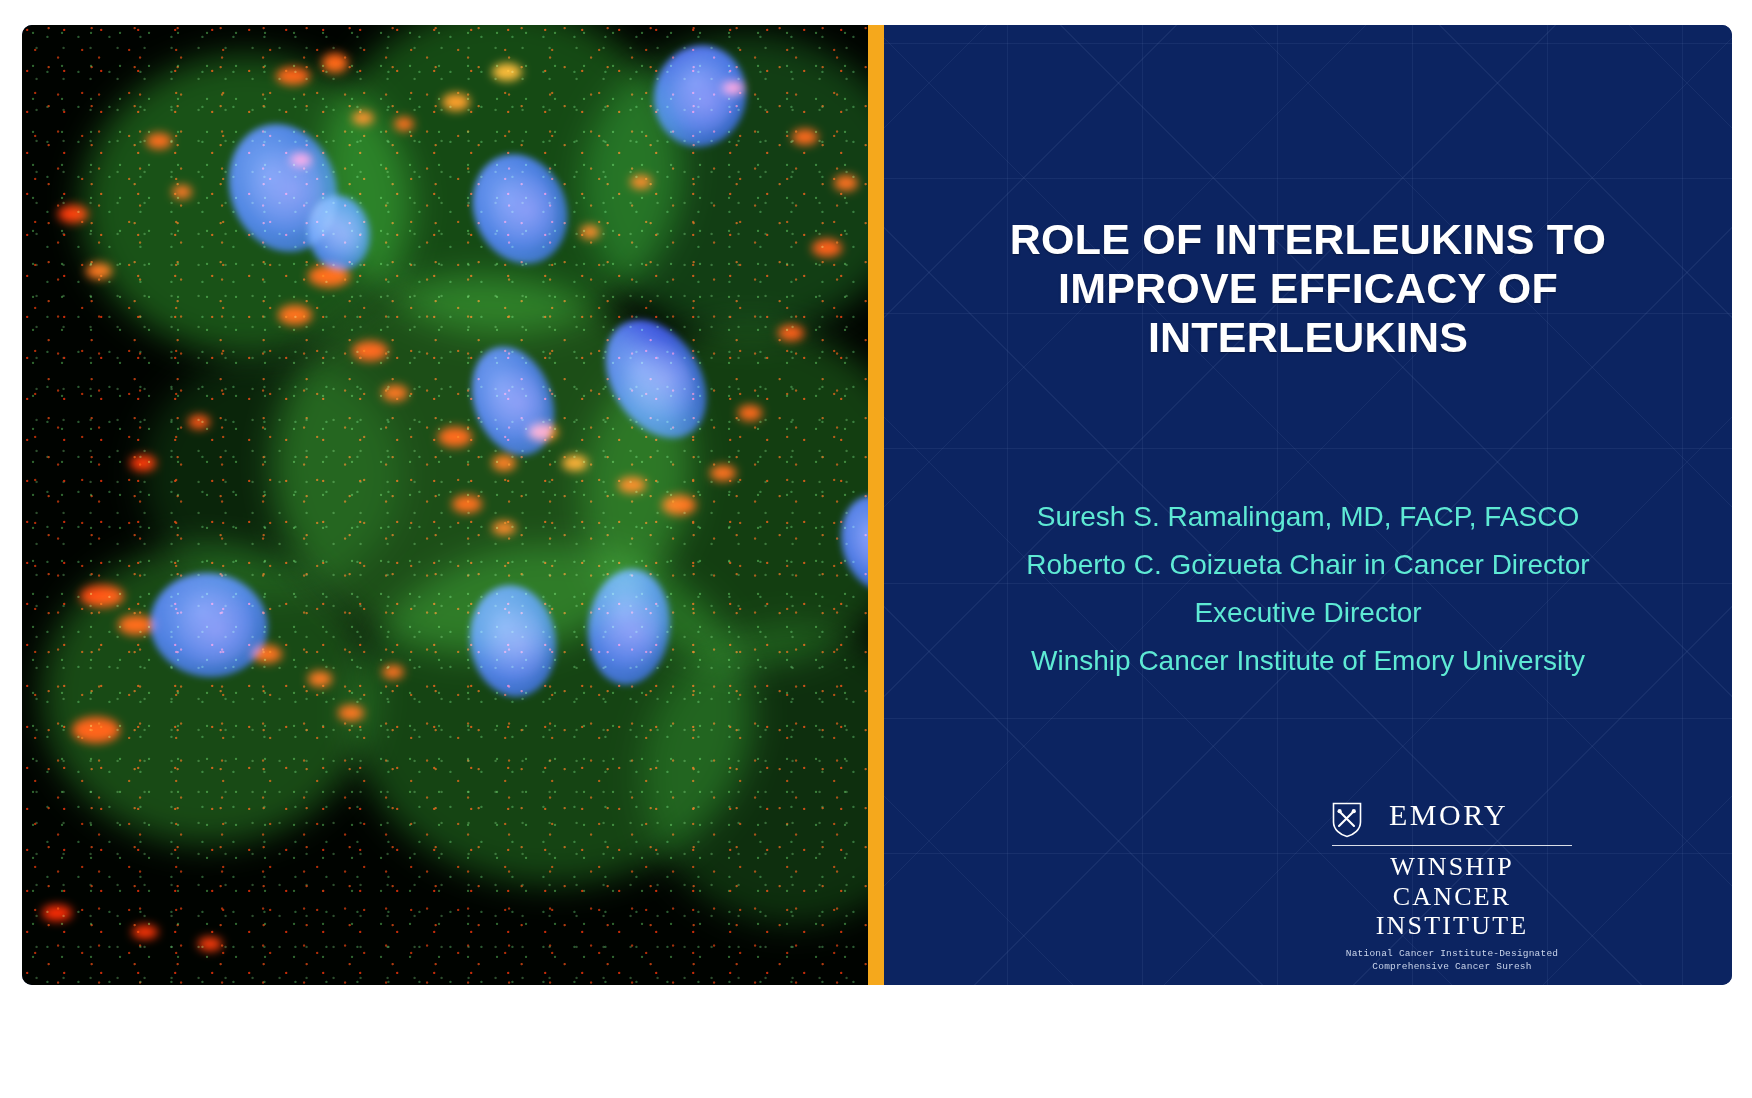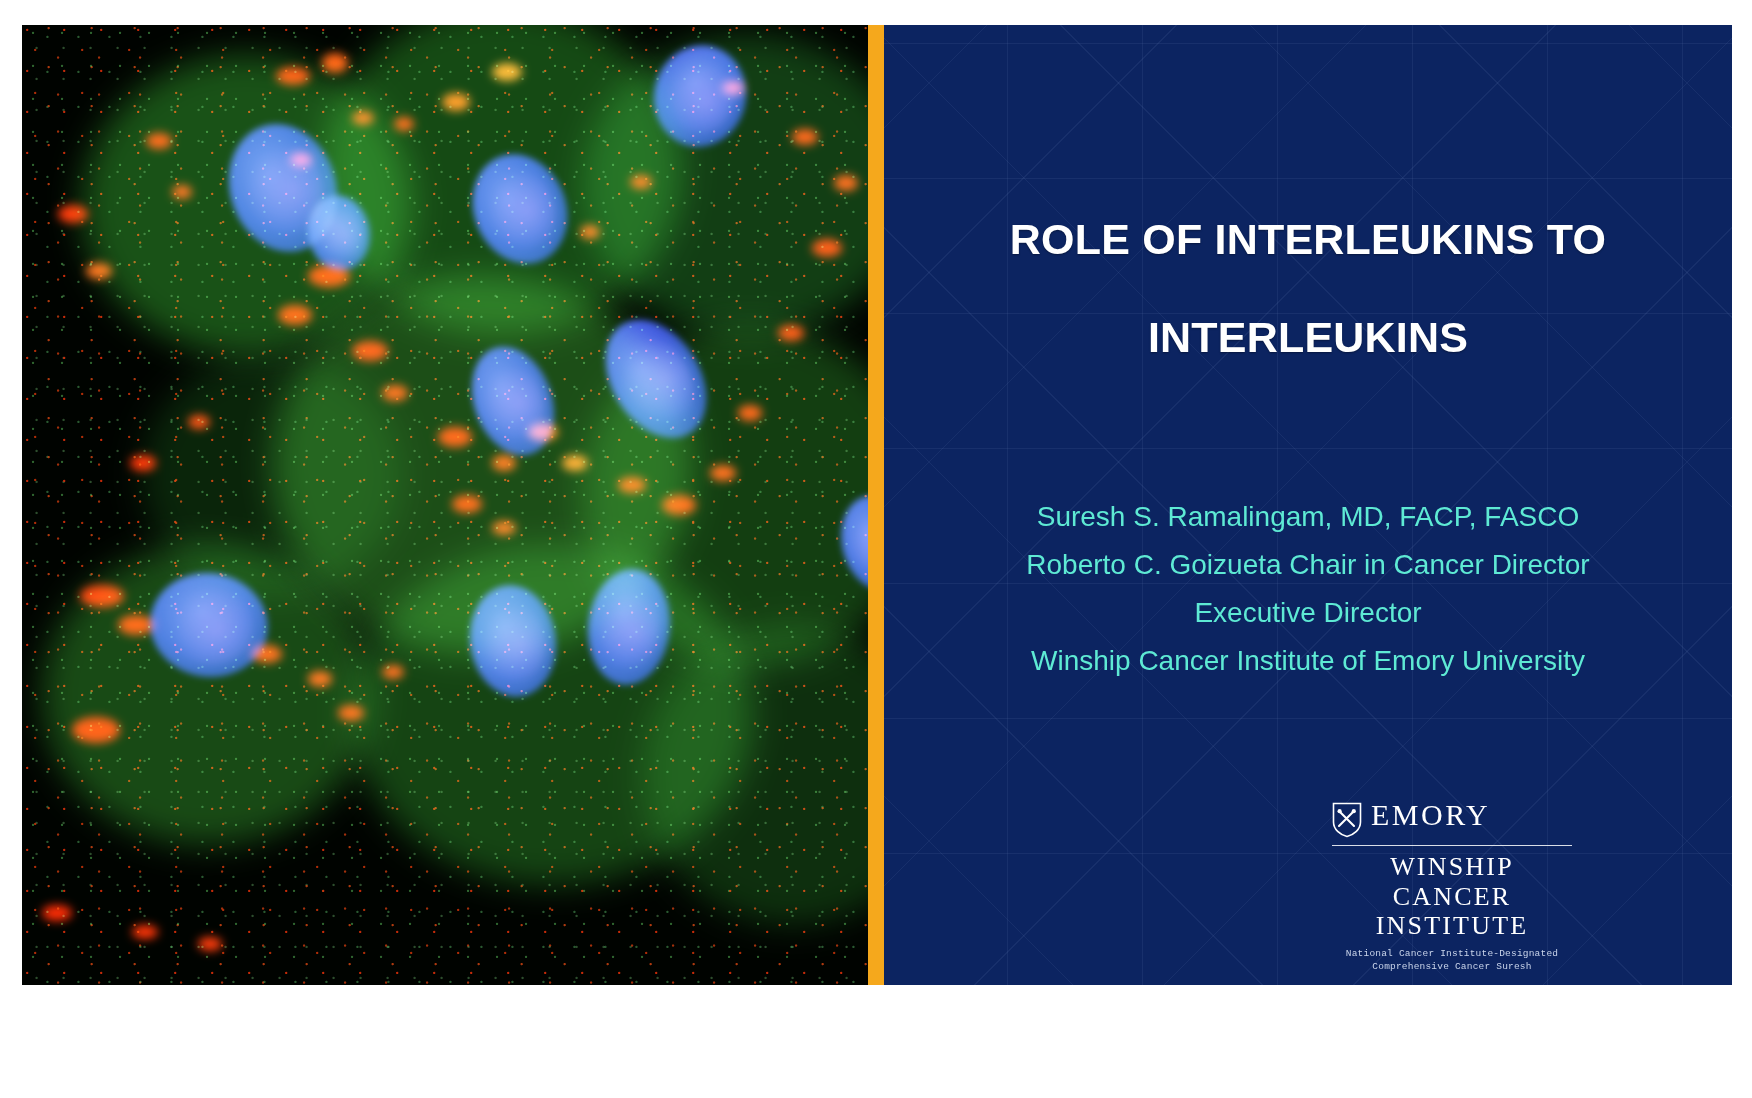--- a/index.html
+++ b/index.html
@@ -13,20 +13,21 @@
   
   #page { position:relative; width:1752px; height:1098px; background:#ffffff; }
 
   
   #slide {
     position:absolute; left:22px; top:25px;
     width:1710px; height:960px;
     background:#0c2461;
     overflow:hidden;
     display:flex;
+    border-radius:10px;
   }
 
   
   #micrograph {
     position:relative;
     width:846px; height:960px;
     background:#000300;
     overflow:hidden;
     flex:0 0 846px;
   }
@@ -114,21 +115,21 @@
     position:absolute; left:0; right:0; top:775px;
     height:160px;
   }
 
   
   #emory-logo {
     position:absolute; left:448px; top:0;
     width:240px; height:158px;
     color:#ffffff;
   }
-  #emory-top { display:flex; align-items:flex-start; gap:9px; }
+  #emory-top { display:flex; align-items:flex-start; gap:27px; }
   #emory-shield { width:30px; height:36px; flex:0 0 30px; margin-top:2px; }
   #emory-wordmark {
     font-family:"Liberation Serif", serif;
     font-size:30px; letter-spacing:2.5px;
     line-height:1; color:#ffffff;
   }
   #emory-rule {
     margin:7px 0 6px 0; height:1px; width:100%;
     background:rgba(255,255,255,.85);
   }
@@ -240,21 +241,21 @@
 
     <div id="gold-bar"></div>
 
     <div id="navy-panel">
       <div id="pattern"></div>
 
       <div id="panel-content">
 
         <div id="slide-title">
           <span>ROLE OF INTERLEUKINS TO</span><br>
-          <br>
+          <span>IMPROVE EFFICACY OF</span><br>
           <span>INTERLEUKINS</span>
         </div>
 
         <div id="subtitle-block">
           <span class="sub-line">Suresh S. Ramalingam, MD, FACP, FASCO</span>
           <span class="sub-line">Roberto C. Goizueta Chair in Cancer Director</span>
           <span class="sub-line">Executive Director</span>
           <span class="sub-line">Winship Cancer Institute of Emory University</span>
         </div>
 

